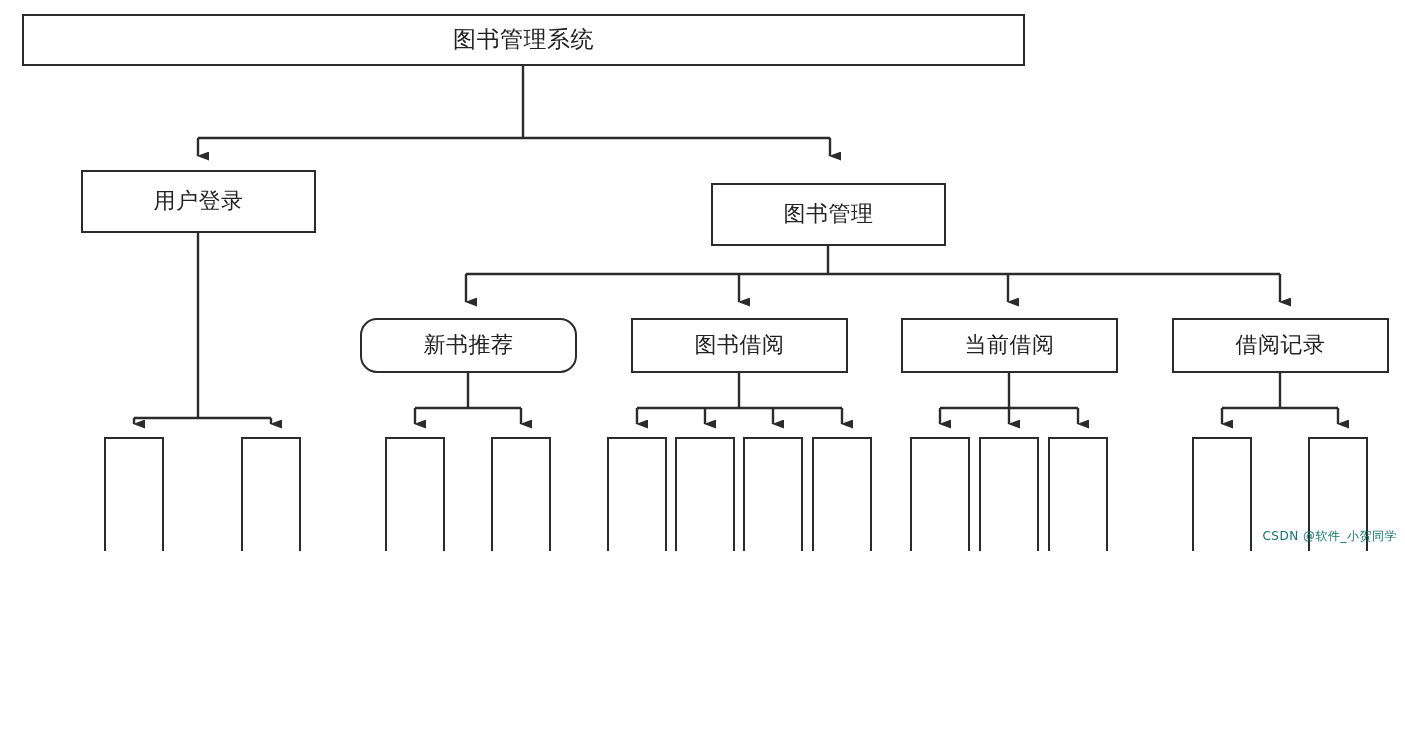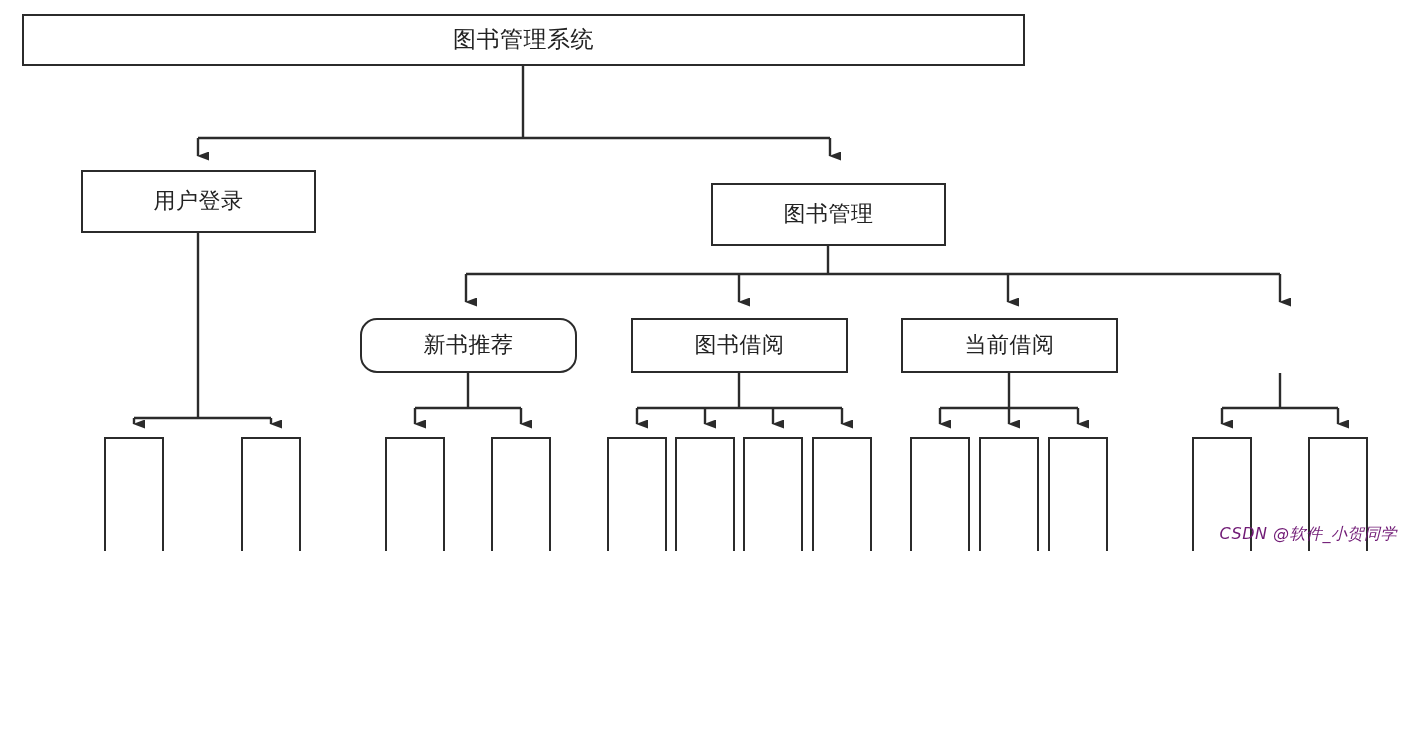--- a/index.html
+++ b/index.html
@@ -60,26 +60,25 @@
   }
   .node.leaf .lbl {
     writing-mode: vertical-rl;
     text-orientation: upright;
     letter-spacing: 3px;
   }
   .watermark {
     position: absolute;
     right: 8px;
     bottom: 6px;
-    font-size: 16px;
-    color: #701a75;
+    font-size: 12px;
+    color: #0f766e;
     z-index: 6;
     white-space: nowrap;
     letter-spacing: 0.5px;
-    font-style: italic;
   }
 </style>
 </head>
 <body>
 
 <div id="canvas">
 
   <svg class="wires" viewBox="0 0 1405 747">
     <defs>
       <marker id="arw" markerWidth="10" markerHeight="12" refX="4.5" refY="11" orient="auto" markerUnits="userSpaceOnUse">
@@ -143,20 +142,23 @@
 
   <div class="node h" style="left:360px; top:318px; width:217px; height:55px;border-radius:17px;">
     <span class="lbl">新书推荐</span>
   </div>
   <div class="node h" style="left:631px; top:318px; width:217px; height:55px;">
     <span class="lbl">图书借阅</span>
   </div>
   <div class="node h" style="left:901px; top:318px; width:217px; height:55px;">
     <span class="lbl">当前借阅</span>
   </div>
+  <div class="node h" style="left:1172px; top:318px; width:217px; height:55px;">
+    <span class="lbl">借阅记录</span>
+  </div>
 
   <div class="node leaf" style="left:104px; top:437px; width:60px; height:298px;">
     <span class="lbl">用户登录</span>
   </div>
   <div class="node leaf" style="left:241px; top:437px; width:60px; height:298px;">
     <span class="lbl">注销登录</span>
   </div>
 
   <div class="node leaf" style="left:385px; top:437px; width:60px; height:298px;">
     <span class="lbl">查询图书</span>

